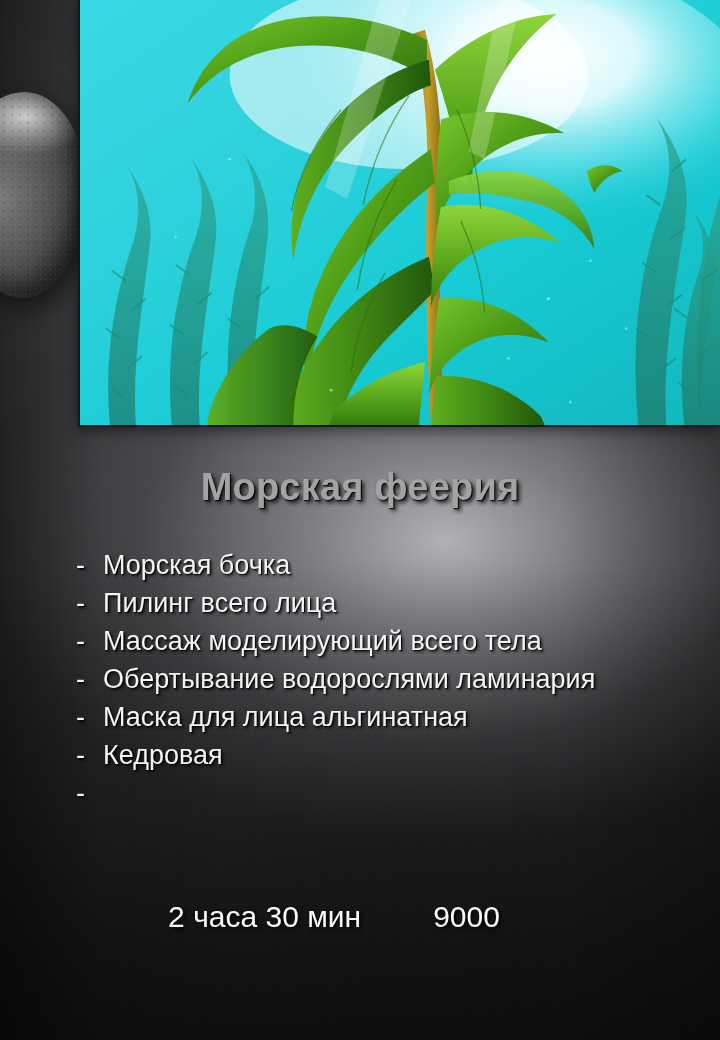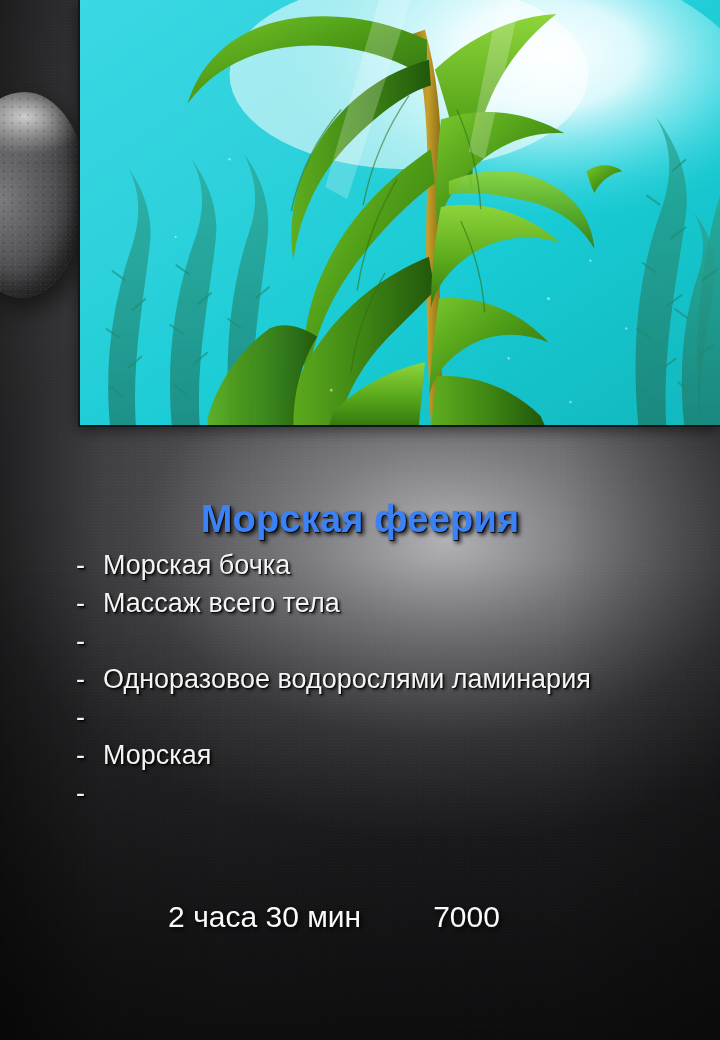--- a/index.html
+++ b/index.html
@@ -110,24 +110,23 @@
 
   
   .title {
     position: absolute;
     left: 0;
     top: 466px;
     width: 720px;
     text-align: center;
     font-size: 38px;
     font-weight: bold;
-    color: #3b82f6;
+    color: #a3a3a3;
     letter-spacing: 0.2px;
     text-shadow: 3px 3px 4px rgba(0,0,0,0.80), 1px 1px 1px rgba(0,0,0,0.9);
-    margin-top: 32px;
   }
 
   
   .list {
     position: absolute;
     left: 76px;
     top: 550px;
     width: 640px;
   }
   .list-item {
@@ -292,40 +291,42 @@
 
   <div class="title">Морская феерия</div>
 
   <div class="list">
     <div class="list-item">
       <span class="dash">-</span>
       <span>Морская  бочка</span>
     </div>
     <div class="list-item">
       <span class="dash">-</span>
-      <span>Массаж всего  тела</span>
-    </div>
-    <div class="list-item">
-      <span class="dash">-</span>
-    </div>
-    <div class="list-item">
-      <span class="dash">-</span>
-      <span>Одноразовое  водорослями  ламинария</span>
-    </div>
-    <div class="list-item">
-      <span class="dash">-</span>
-    </div>
-    <div class="list-item">
-      <span class="dash">-</span>
-      <span>Морская</span>
+      <span>Пилинг всего  лица</span>
+    </div>
+    <div class="list-item">
+      <span class="dash">-</span>
+      <span>Массаж моделирующий всего тела</span>
+    </div>
+    <div class="list-item">
+      <span class="dash">-</span>
+      <span>Обертывание  водорослями  ламинария</span>
+    </div>
+    <div class="list-item">
+      <span class="dash">-</span>
+      <span>Маска для лица альгинатная</span>
+    </div>
+    <div class="list-item">
+      <span class="dash">-</span>
+      <span>Кедровая</span>
     </div>
     <div class="list-item">
       <span class="dash">-</span>
     </div>
   </div>
 
   <div class="footer">
     <span class="duration">2 часа 30 мин</span>
     <span class="gap"></span>
-    <span class="price">7000</span>
+    <span class="price">9000</span>
   </div>
 
 </div>
 
 </body></html>

